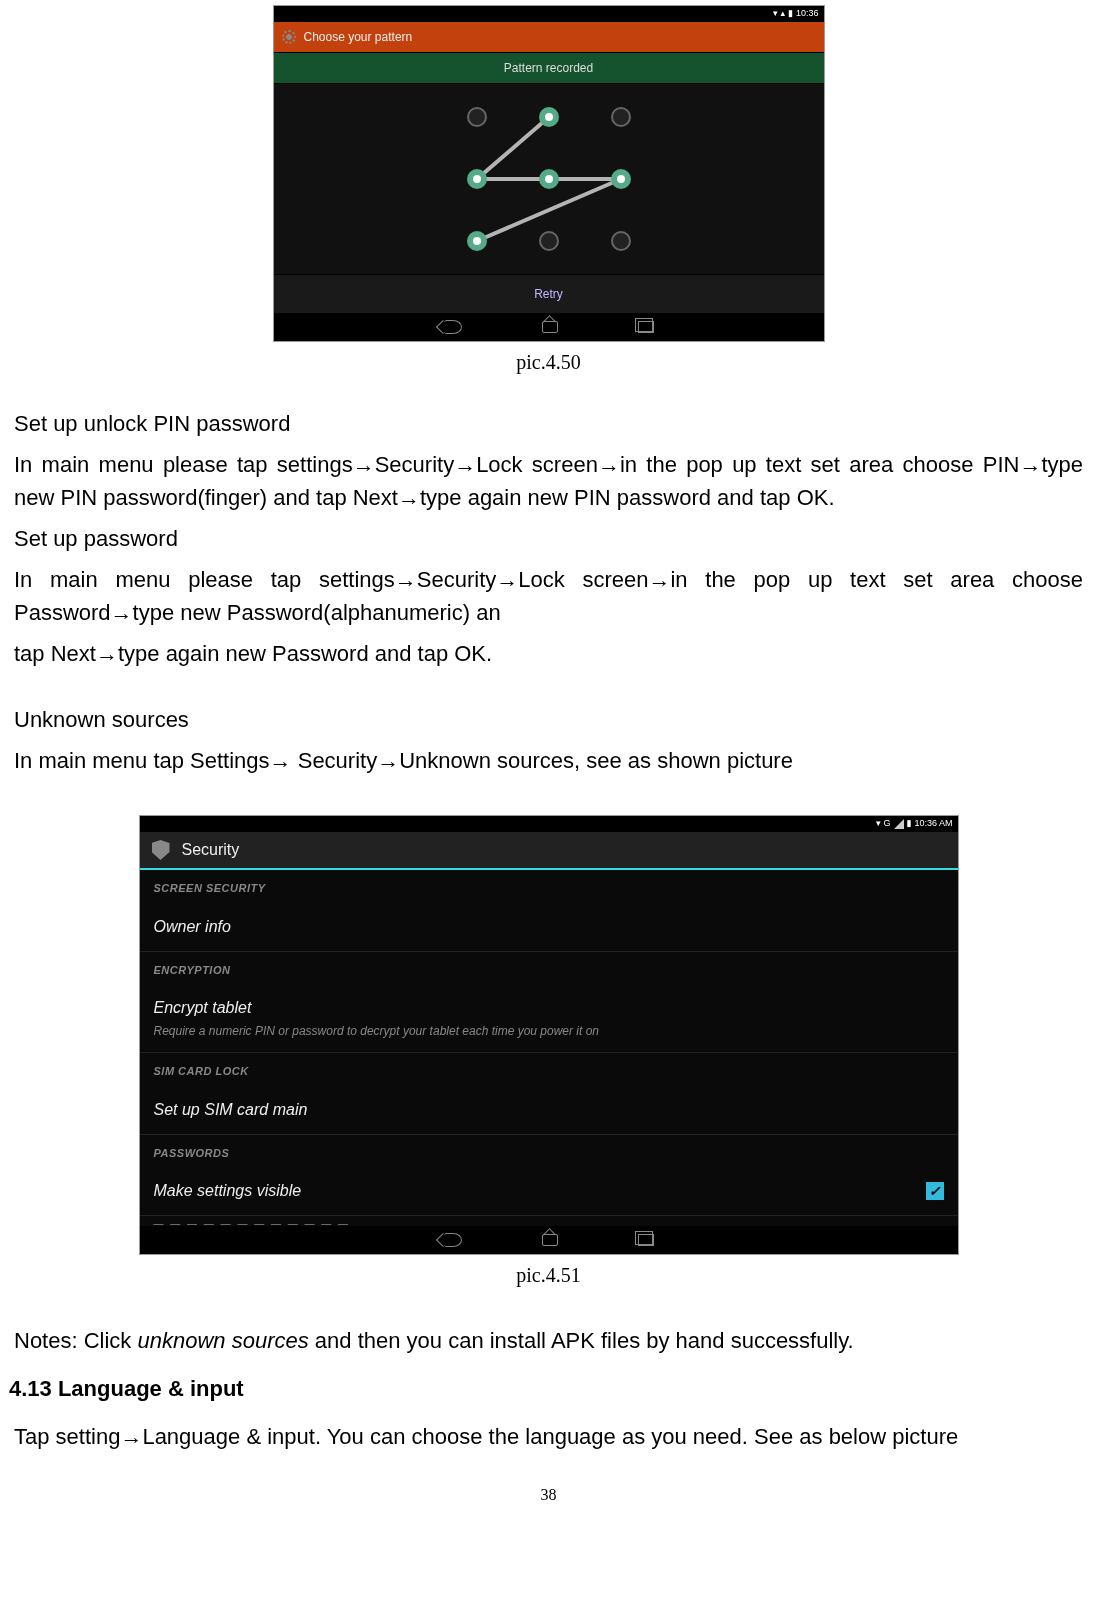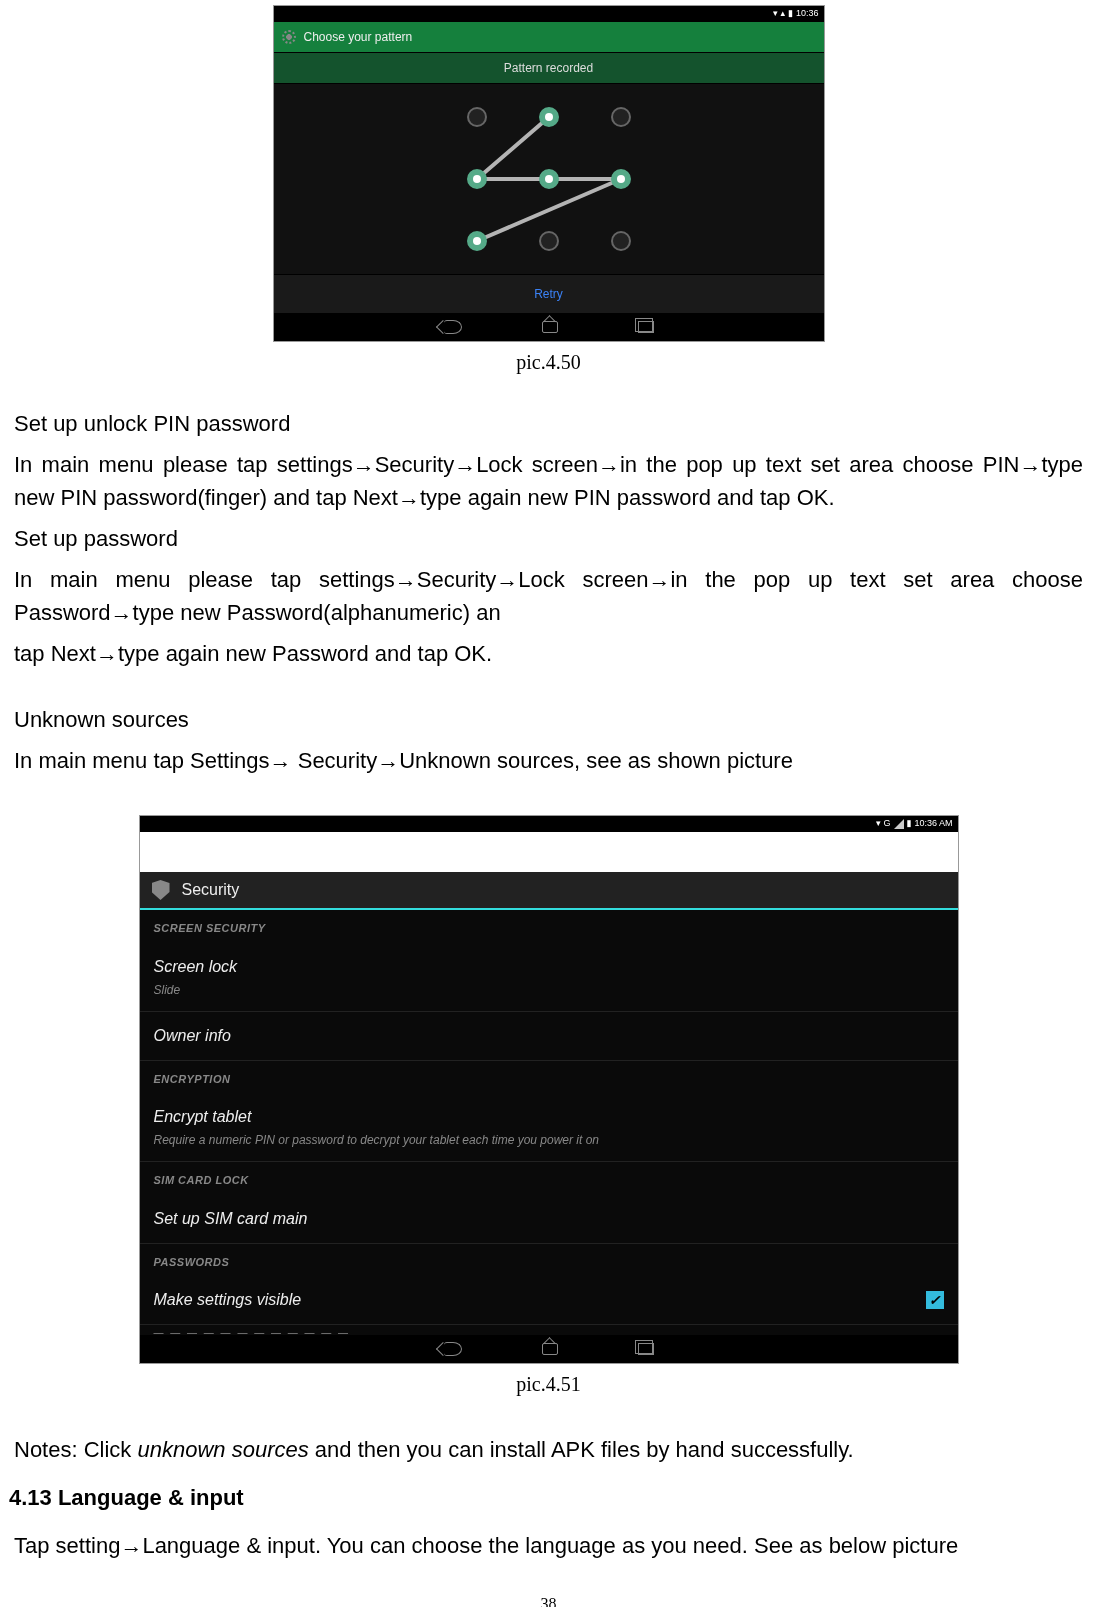--- a/index.html
+++ b/index.html
@@ -40,21 +40,21 @@
       color: #fff;
       font-size: 9px;
       padding: 0 5px;
     }
     .status-icons {
       display: flex;
       gap: 3px;
       align-items: center;
     }
     .title-bar {
-      background: #15803d;
+      background: #c2410c;
       height: 30px;
       display: flex;
       align-items: center;
       padding: 0 8px;
       color: #eee;
       font-size: 12px;
       gap: 8px;
     }
     .gear-icon {
       width: 14px;
@@ -116,21 +116,21 @@
       height: 100%;
     }
     .btn-row {
       display: flex;
       background: #1a1a1a;
       border-top: 1px solid #000;
     }
     .btn-row > div {
       flex: 1;
       text-align: center;
-      color: #3b82f6;
+      color: #c4b5fd;
       font-size: 12px;
       padding: 10px 0;
       border-right: 1px solid #000;
     }
     .btn-row > div:last-child {
       border-right: none;
     }
     .nav-bar {
       background: #000;
       height: 28px;
@@ -220,21 +220,20 @@
     }
     
     .sec-header {
       background: #222;
       height: 38px;
       display: flex;
       align-items: center;
       gap: 12px;
       padding: 0 12px;
       border-bottom: 2px solid #3dd;
-      margin-top: 40px;
     }
     .shield-icon {
       width: 18px;
       height: 20px;
       background: #888;
       clip-path: polygon(50% 0, 100% 15%, 100% 60%, 50% 100%, 0 60%, 0 15%);
       position: relative;
     }
     .sec-header-text {
       color: #eee;
@@ -379,24 +378,20 @@
           <span>10:36 AM</span>
         </div>
       </div>
       <div class="sec-header">
         <span class="shield-icon"></span>
         <span class="sec-header-text">Security</span>
       </div>
       <div class="sec-body">
         <div class="sec-cat">SCREEN SECURITY</div>
         <div class="sec-item">
-          <div class="sec-item-title">Screen lock</div>
-          <div class="sec-item-sub">Slide</div>
-        </div>
-        <div class="sec-item">
           <div class="sec-item-title">Owner info</div>
         </div>
         <div class="sec-cat">ENCRYPTION</div>
         <div class="sec-item">
           <div class="sec-item-title">Encrypt tablet</div>
           <div class="sec-item-sub">Require a numeric PIN or password to decrypt your tablet each time you power it on</div>
         </div>
         <div class="sec-cat">SIM CARD LOCK</div>
         <div class="sec-item">
           <div class="sec-item-title">Set up SIM card main</div>

